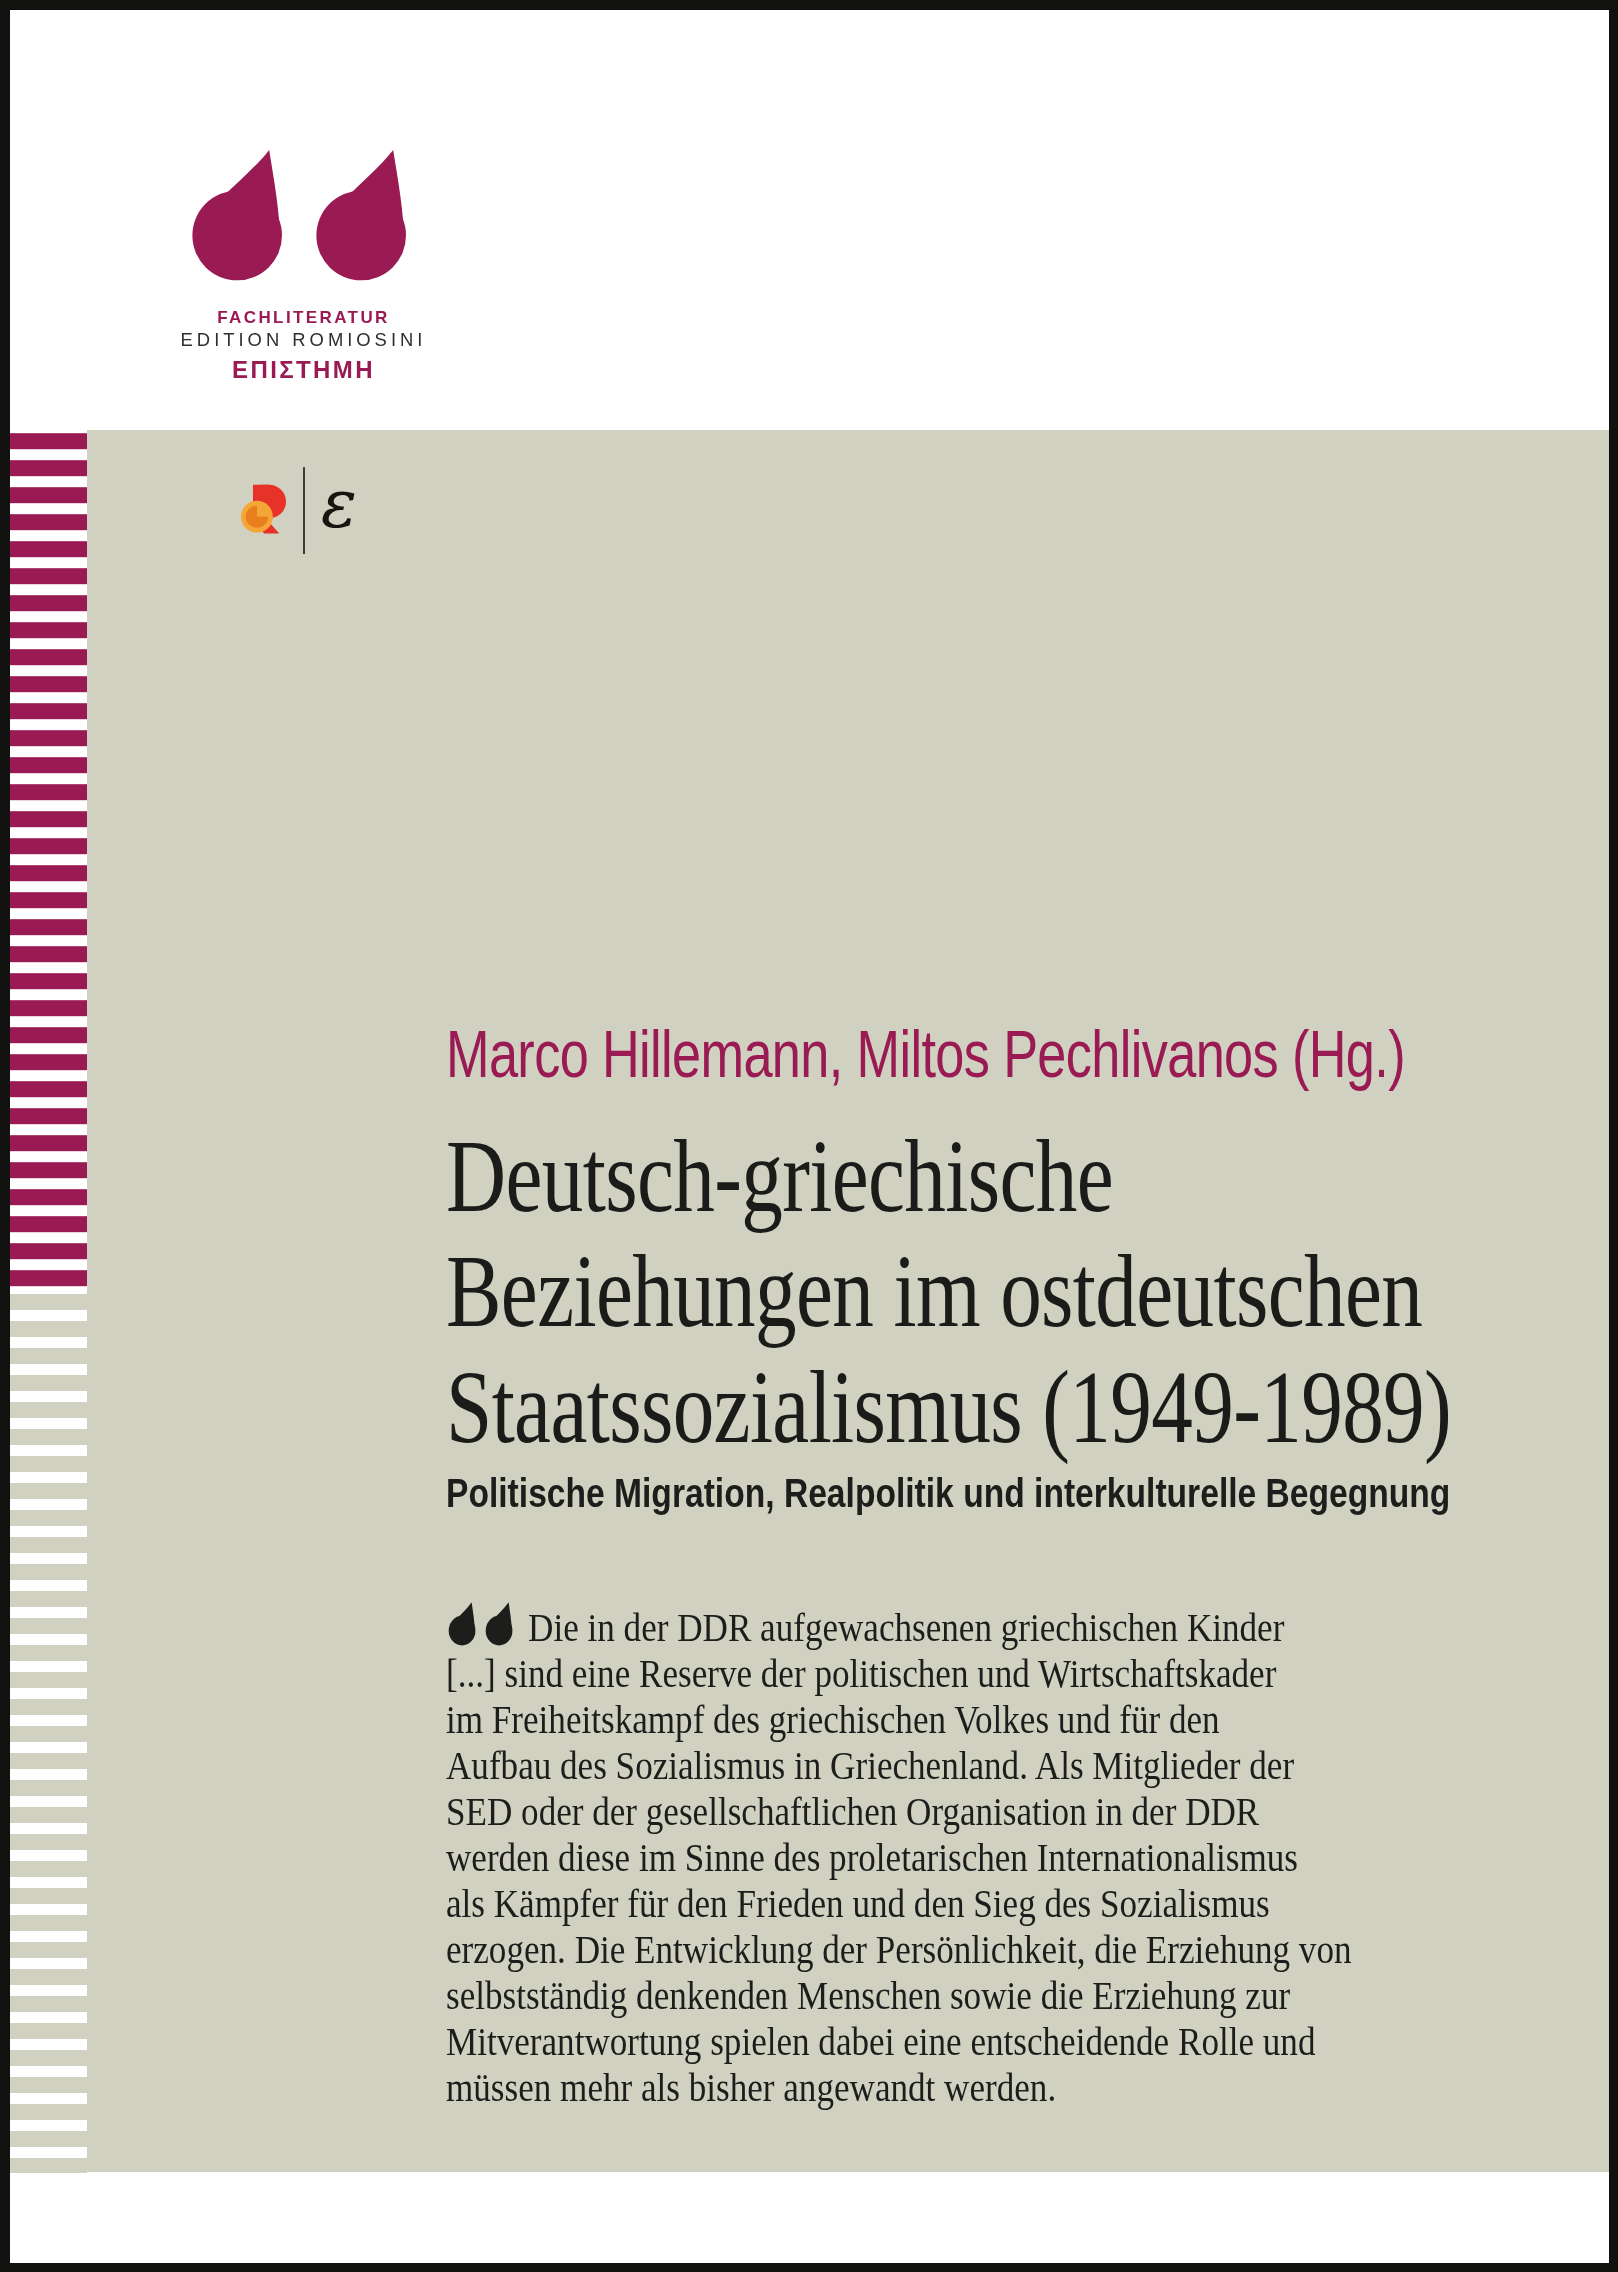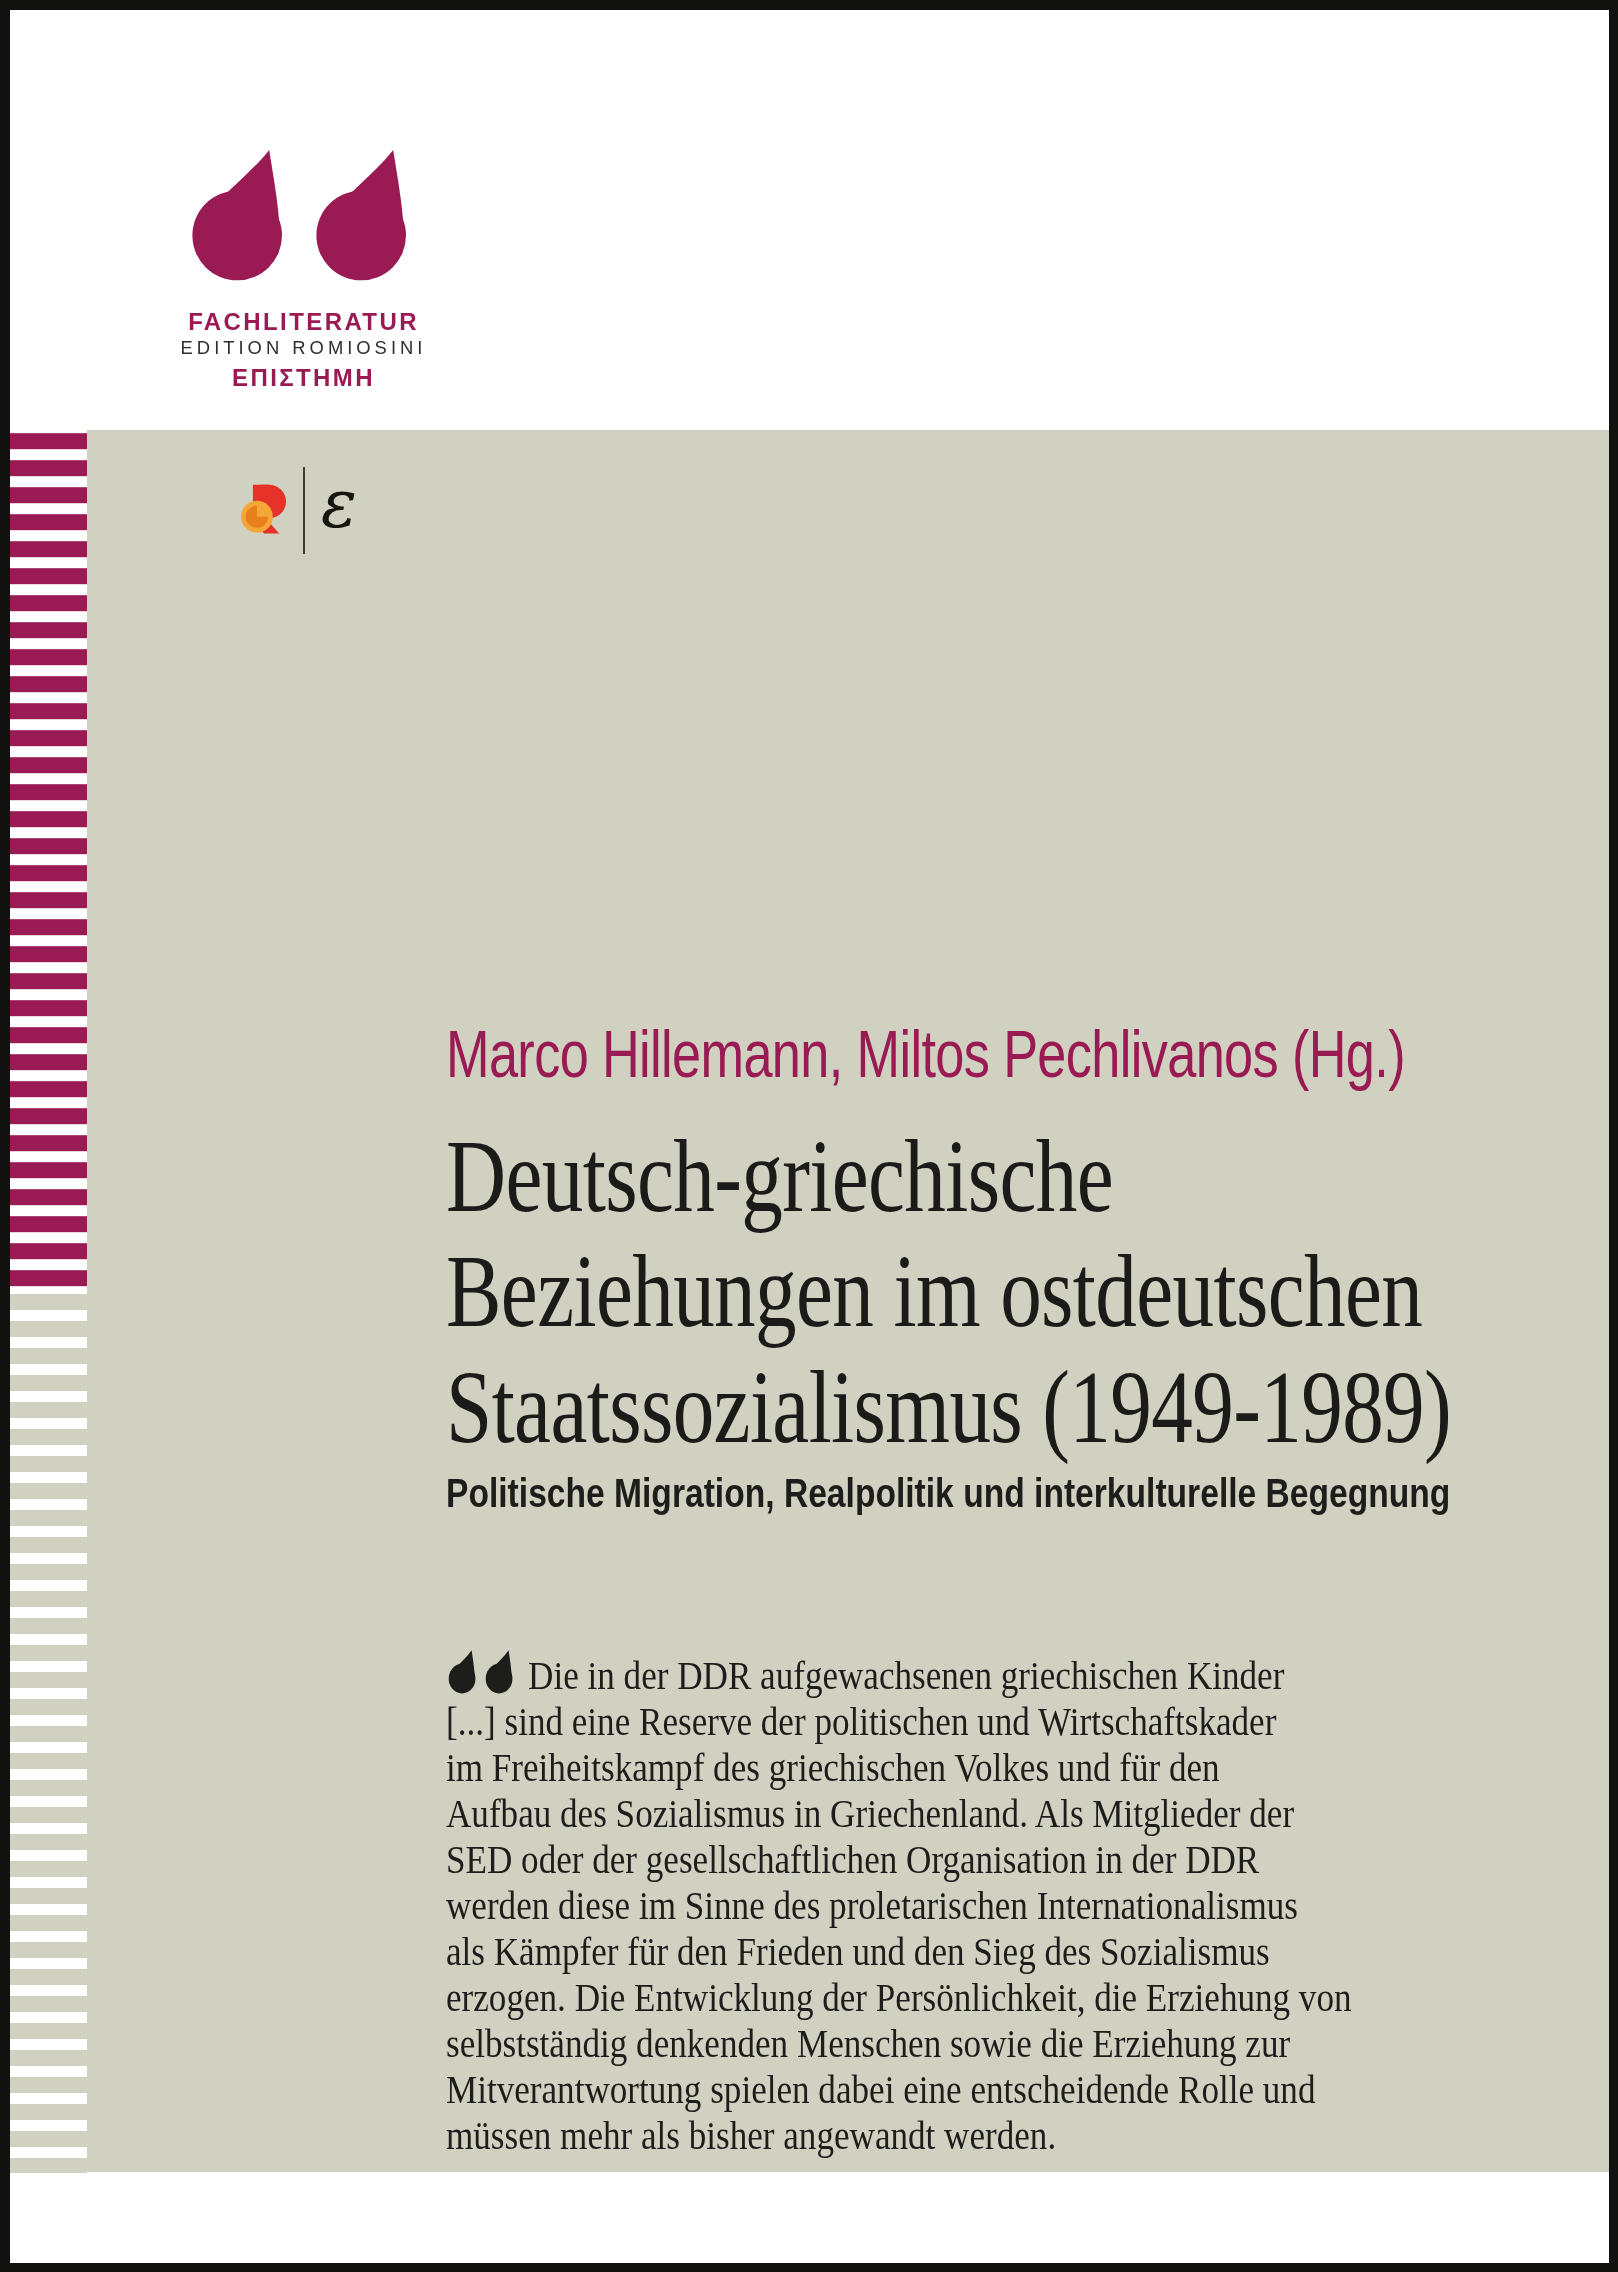--- a/index.html
+++ b/index.html
@@ -14,38 +14,38 @@
       background-color:#ffffff;
       background-image:linear-gradient(#9a1b53 0 16px,#ffffff 16px 100%);
       background-size:100% 27px;background-repeat:repeat;background-position:0 3.2px;}
   .stripes-bottom{position:absolute;left:9.6px;top:1294px;width:77px;height:879px;
       background-color:#d1d1c2;
       background-image:linear-gradient(#d1d1c2 0 16px,#ffffff 16px 100%);
       background-size:100% 27px;background-repeat:repeat;}
   
   .brand{position:absolute;left:143px;top:149px;width:321px;text-align:center;}
   .brand-logo{display:block;margin:0 auto;}
-  .brand-line1{margin-top:26px;font-size:24px;font-weight:bold;letter-spacing:2.4px;color:#9a1b53;}
+  .brand-line1{margin-top:26px;font-size:17px;font-weight:bold;letter-spacing:2.4px;color:#9a1b53;}
   .brand-line2{margin-top:1px;font-size:18.4px;font-weight:normal;letter-spacing:4px;color:#2e2e2c;}
   .brand-line3{margin-top:4.8px;font-size:24px;font-weight:bold;letter-spacing:2.4px;color:#9a1b53;}
   
   .er-logo{position:absolute;left:240px;top:484px;}
   .logo-divider{position:absolute;left:303px;top:467px;width:1.6px;height:87px;background:#3c3c3a;}
   .epsilon{position:absolute;left:321px;top:471px;font-family:"DejaVu Serif",serif;
       font-style:italic;font-size:67px;line-height:67px;color:#16160f;}
   
   .txt{position:absolute;left:446px;white-space:nowrap;transform-origin:0 0;}
   .author{top:1020px;font-size:67px;line-height:67px;color:#9a1b53;
       font-family:"Liberation Sans",sans-serif;transform:scaleX(0.78);letter-spacing:-0.8px;}
   .title-line{font-family:"Liberation Serif",serif;font-size:104px;line-height:104px;
       color:#1b1b19;transform:scaleX(0.80);letter-spacing:-0.8px;}
   .t0{top:1124px;} .t1{top:1239px;} .t2{top:1355px;}
   .subtitle{top:1473px;font-size:40px;line-height:40px;font-weight:bold;color:#1d1d1b;
       font-family:"Liberation Sans",sans-serif;transform:scaleX(0.84);}
-  .quote{position:absolute;left:446px;top:1602px;margin-top:48px;}
+  .quote{position:absolute;left:446px;top:1602px;}
   .quote-line{white-space:nowrap;font-family:"Liberation Serif",serif;font-size:39px;
       line-height:46px;color:#1d1d1b;transform:scaleX(0.90);transform-origin:0 0;}
   .quote-icon{display:inline-block;vertical-align:-4.8px;margin-right:11.2px;}
 </style>
 </head>
 <body>
 
 <div class="page">
 
   <div class="header-white"></div>

